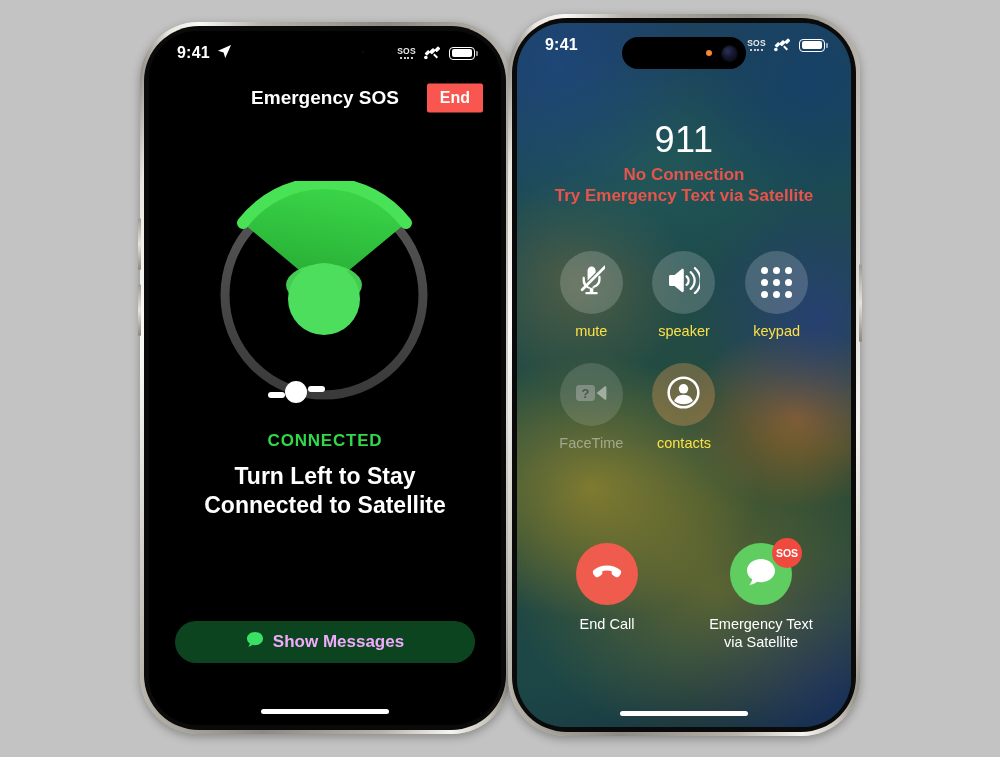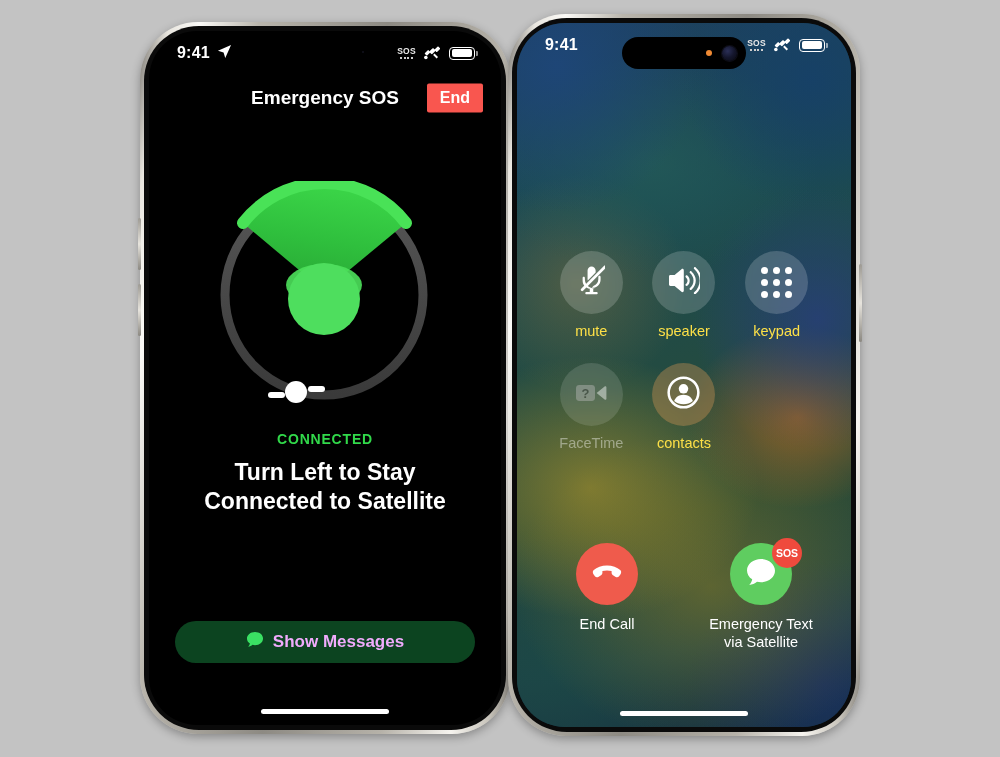--- a/index.html
+++ b/index.html
@@ -72,21 +72,21 @@
                color:#fff; font-size:19px; font-weight:bold; white-space:nowrap; }
   .end-pill { position:absolute; right:18px; top:50%; transform:translateY(-50%);
               background:#f9564f; color:#fff; font-size:16px; font-weight:bold;
               padding:5px 13px 6px; border-radius:2px; border:none; cursor:pointer;
               font-family:"Liberation Sans",sans-serif; }
 
   .pointer-wrap { position:absolute; top:150px; left:0; right:0; height:250px; display:flex;
                   justify-content:center; }
 
   .status-block { position:absolute; top:400px; left:0; right:0; text-align:center; }
-  .status-connected { color:#31d94a; font-size:14px; font-weight:bold; letter-spacing:.8px; }
+  .status-connected { color:#31d94a; font-size:17px; font-weight:bold; letter-spacing:.8px; }
   .status-instruction { color:#fff; font-size:23px; font-weight:bold; line-height:1.26;
                         margin-top:11px; }
 
   .show-msgs { position:absolute; left:26px; right:26px; bottom:62px; height:42px;
                background:#0c4420; border-radius:21px; border:none; cursor:pointer;
                display:flex; align-items:center; justify-content:center; gap:9px;
                color:#f0abfc; font-size:17px; font-weight:bold;
                font-family:"Liberation Sans",sans-serif; }
 
   
@@ -284,20 +284,25 @@
               <i></i>
             </span>
         </div>
       </div>
 
       <div class="island wide">
         <span class="orange-dot"></span>
         <span class="cam-lens"></span>
       </div>
 
+      <div class="call-head">
+        <div class="call-number">911</div>
+        <div class="call-sub1">No Connection</div>
+        <div class="call-sub2">Try Emergency Text via Satellite</div>
+      </div>
 
       <div class="ctl-grid">
 
         <div class="ctl">
           <div class="ctl-circle">
             <span>
               <svg width="27" height="31" viewBox="0 0 26 30">
                 <g fill="#fff">
                   <path d="M13 1.5c-2.1 0-3.8 1.7-3.8 3.8v8.4c0 .4.1.8.2 1.2L17 7.3V5.3c0-2.1-1.8-3.8-4-3.8z"></path>
                   <path d="M19.6 12.4v1.4c0 2.9-1.9 5.4-4.5 6.3l-1.9 1.9c.3 0 .5.1.8.1 4.3 0 7.8-3.5 7.8-7.8v-2.8c0-.6-.5-1.1-1.1-1.1s-1.1.5-1.1 1.1z"></path>

